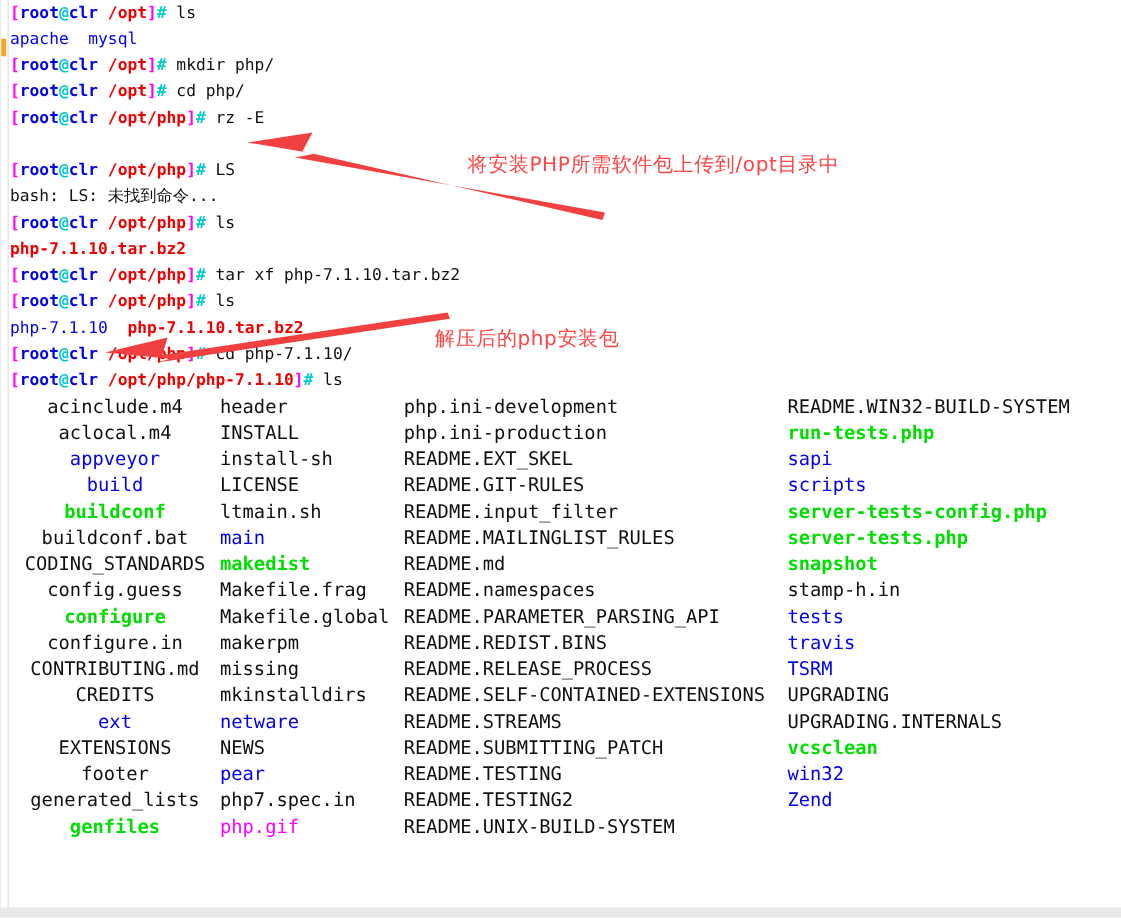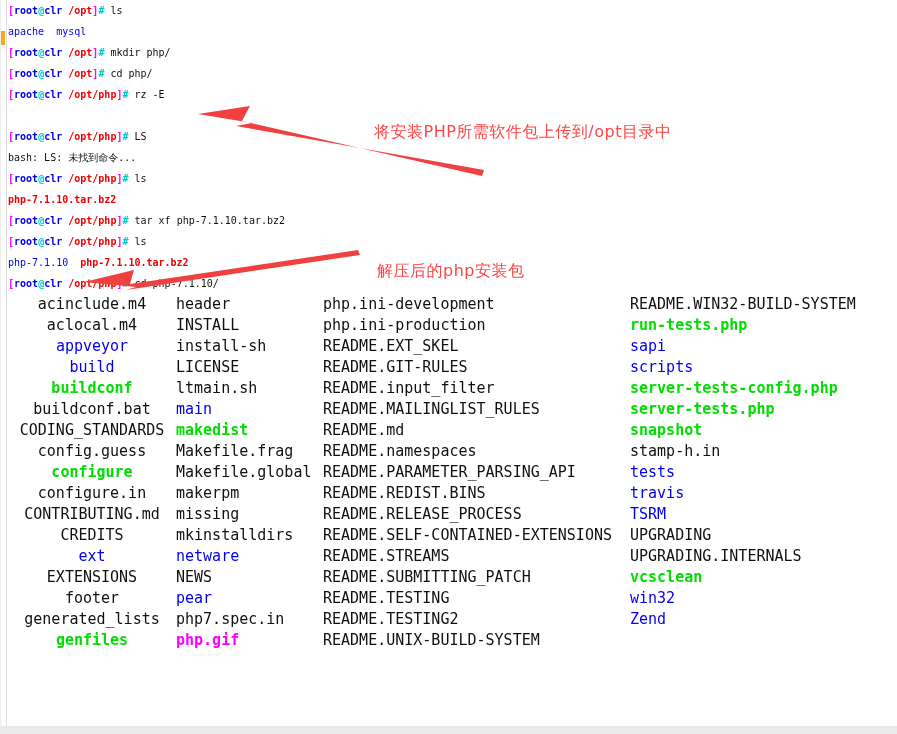--- a/index.html
+++ b/index.html
@@ -57,38 +57,38 @@
     position: absolute;
     left: 8px;
     top: 0px;
     width: 889px;
     height: 726px;
   }
 
   .line {
     height: 21px;
     line-height: 21px;
-    font-size: 10px;
+    font-size: 13px;
     white-space: pre;
     color: #101010;
     letter-spacing: 0px;
   }
   .line.blank { color: transparent; }
 
   
   .c-bracket { color: #ff00ff; font-weight: bold; }   
   .c-user    { color: #0000ee; font-weight: bold; }   
   .c-at      { color: #00cccc; font-weight: bold; }   
   .c-path    { color: #ee0000; font-weight: bold; }   
   .c-hash    { color: #00cccc; font-weight: bold; }   
   .c-cmd     { color: #101010; }                      
   .c-dir     { color: #0000ee; font-weight: normal; }   
   .c-exe     { color: #00dd00; font-weight: bold; }   
   .c-arch    { color: #ee0000; font-weight: bold; }   
-  .c-img     { color: #ff00ff; font-weight: bold; }   
+  .c-img     { color: #ff00ff; font-weight: normal; }   
   .c-plain   { color: #101010; }
 
   
   .ls-grid {
     position: relative;
     font-size: 15px;
     line-height: 21px;
   }
   .ls-row {
     height: 21px;
@@ -111,21 +111,21 @@
     position: absolute;
     color: #ff4444;
     font-family: "DejaVu Sans", "Liberation Sans", sans-serif;
     font-size: 16px;
     font-weight: 500;
     white-space: nowrap;
     letter-spacing: 0.5px;
     text-align: right;
   }
   #annot-upload { left: 374px; top: 122px; }
-  #annot-extract { left: 377px; top: 261px; }
+  #annot-extract { left: 348px; top: 261px; }
 
   .arrow-svg {
     position: absolute;
     overflow: visible;
     pointer-events: none;
   }
   #arrow-1 { left: 196px; top: 104px; }
   #arrow-2 { left: 82px;  top: 246px; }
 </style>
 </head>
@@ -145,20 +145,21 @@
       <div class="line"><span class="c-bracket">[</span><span class="c-user">root</span><span class="c-at">@</span><span class="c-user">clr</span><span class="c-plain"> </span><span class="c-path">/opt/php</span><span class="c-bracket">]</span><span class="c-hash">#</span><span class="c-cmd"> rz -E</span></div>
       <div class="line blank"> </div>
       <div class="line"><span class="c-bracket">[</span><span class="c-user">root</span><span class="c-at">@</span><span class="c-user">clr</span><span class="c-plain"> </span><span class="c-path">/opt/php</span><span class="c-bracket">]</span><span class="c-hash">#</span><span class="c-cmd"> LS</span></div>
       <div class="line"><span class="c-plain">bash: LS: 未找到命令...</span></div>
       <div class="line"><span class="c-bracket">[</span><span class="c-user">root</span><span class="c-at">@</span><span class="c-user">clr</span><span class="c-plain"> </span><span class="c-path">/opt/php</span><span class="c-bracket">]</span><span class="c-hash">#</span><span class="c-cmd"> ls</span></div>
       <div class="line"><span class="c-arch">php-7.1.10.tar.bz2</span></div>
       <div class="line"><span class="c-bracket">[</span><span class="c-user">root</span><span class="c-at">@</span><span class="c-user">clr</span><span class="c-plain"> </span><span class="c-path">/opt/php</span><span class="c-bracket">]</span><span class="c-hash">#</span><span class="c-cmd"> tar xf php-7.1.10.tar.bz2</span></div>
       <div class="line"><span class="c-bracket">[</span><span class="c-user">root</span><span class="c-at">@</span><span class="c-user">clr</span><span class="c-plain"> </span><span class="c-path">/opt/php</span><span class="c-bracket">]</span><span class="c-hash">#</span><span class="c-cmd"> ls</span></div>
       <div class="line"><span class="c-dir">php-7.1.10</span><span class="c-plain">  </span><span class="c-arch">php-7.1.10.tar.bz2</span></div>
       <div class="line"><span class="c-bracket">[</span><span class="c-user">root</span><span class="c-at">@</span><span class="c-user">clr</span><span class="c-plain"> </span><span class="c-path">/opt/php</span><span class="c-bracket">]</span><span class="c-hash">#</span><span class="c-cmd"> cd php-7.1.10/</span></div>
+      <div class="line"><span class="c-bracket">[</span><span class="c-user">root</span><span class="c-at">@</span><span class="c-user">clr</span><span class="c-plain"> </span><span class="c-path">/opt/php/php-7.1.10</span><span class="c-bracket">]</span><span class="c-hash">#</span><span class="c-cmd"> ls</span></div>
       <div class="ls-grid">
         <div class="ls-row"><span class="ls-cell col-0"><span class="c-plain">acinclude.m4</span></span><span class="ls-cell col-1"><span class="c-plain">header</span></span><span class="ls-cell col-2"><span class="c-plain">php.ini-development</span></span><span class="ls-cell col-3"><span class="c-plain">README.WIN32-BUILD-SYSTEM</span></span></div>
         <div class="ls-row"><span class="ls-cell col-0"><span class="c-plain">aclocal.m4</span></span><span class="ls-cell col-1"><span class="c-plain">INSTALL</span></span><span class="ls-cell col-2"><span class="c-plain">php.ini-production</span></span><span class="ls-cell col-3"><span class="c-exe">run-tests.php</span></span></div>
         <div class="ls-row"><span class="ls-cell col-0"><span class="c-dir">appveyor</span></span><span class="ls-cell col-1"><span class="c-plain">install-sh</span></span><span class="ls-cell col-2"><span class="c-plain">README.EXT_SKEL</span></span><span class="ls-cell col-3"><span class="c-dir">sapi</span></span></div>
         <div class="ls-row"><span class="ls-cell col-0"><span class="c-dir">build</span></span><span class="ls-cell col-1"><span class="c-plain">LICENSE</span></span><span class="ls-cell col-2"><span class="c-plain">README.GIT-RULES</span></span><span class="ls-cell col-3"><span class="c-dir">scripts</span></span></div>
         <div class="ls-row"><span class="ls-cell col-0"><span class="c-exe">buildconf</span></span><span class="ls-cell col-1"><span class="c-plain">ltmain.sh</span></span><span class="ls-cell col-2"><span class="c-plain">README.input_filter</span></span><span class="ls-cell col-3"><span class="c-exe">server-tests-config.php</span></span></div>
         <div class="ls-row"><span class="ls-cell col-0"><span class="c-plain">buildconf.bat</span></span><span class="ls-cell col-1"><span class="c-dir">main</span></span><span class="ls-cell col-2"><span class="c-plain">README.MAILINGLIST_RULES</span></span><span class="ls-cell col-3"><span class="c-exe">server-tests.php</span></span></div>
         <div class="ls-row"><span class="ls-cell col-0"><span class="c-plain">CODING_STANDARDS</span></span><span class="ls-cell col-1"><span class="c-exe">makedist</span></span><span class="ls-cell col-2"><span class="c-plain">README.md</span></span><span class="ls-cell col-3"><span class="c-exe">snapshot</span></span></div>
         <div class="ls-row"><span class="ls-cell col-0"><span class="c-plain">config.guess</span></span><span class="ls-cell col-1"><span class="c-plain">Makefile.frag</span></span><span class="ls-cell col-2"><span class="c-plain">README.namespaces</span></span><span class="ls-cell col-3"><span class="c-plain">stamp-h.in</span></span></div>
         <div class="ls-row"><span class="ls-cell col-0"><span class="c-exe">configure</span></span><span class="ls-cell col-1"><span class="c-plain">Makefile.global</span></span><span class="ls-cell col-2"><span class="c-plain">README.PARAMETER_PARSING_API</span></span><span class="ls-cell col-3"><span class="c-dir">tests</span></span></div>

